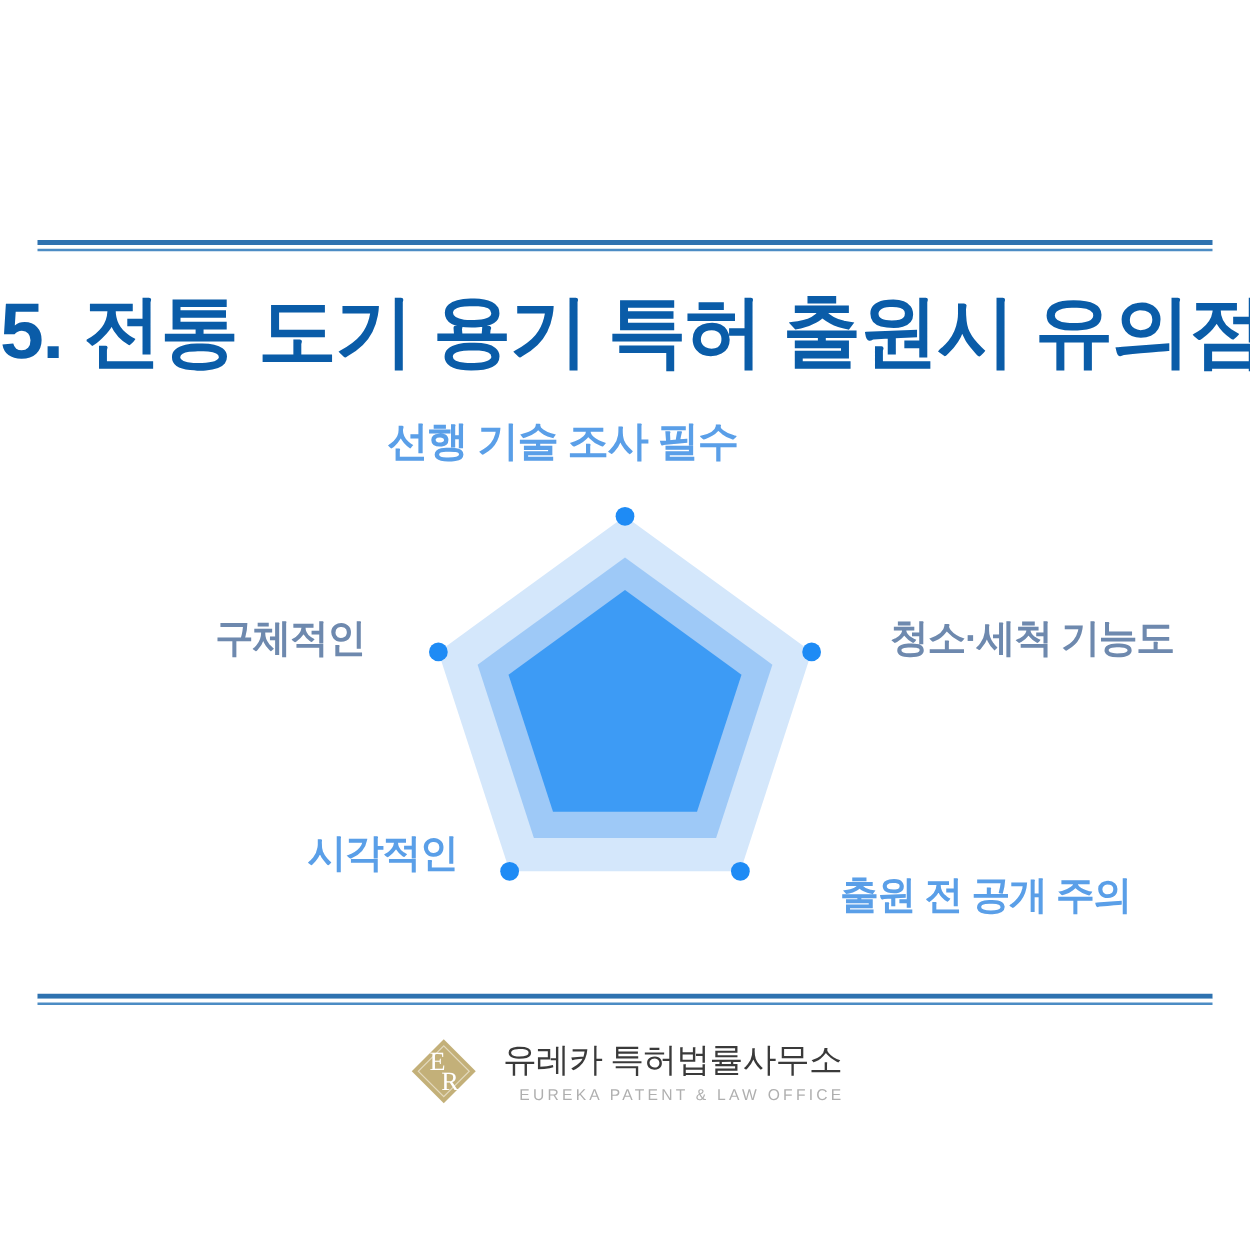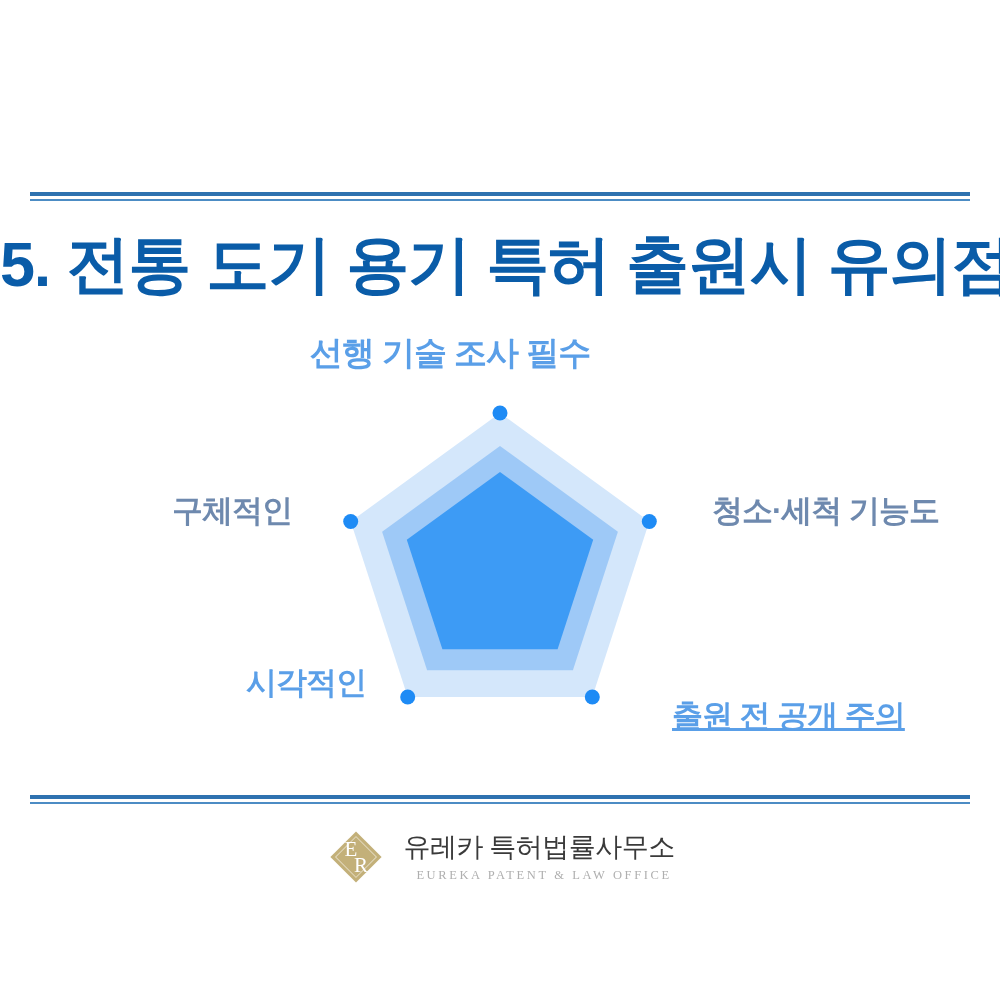--- a/index.html
+++ b/index.html
@@ -122,21 +122,20 @@
     width: 340px;
     text-align: right;
     font-size: 31px;
     margin-left: 26px;
   }
   #label-bottom-right {
     top: 697px;
     left: 672px;
     text-align: left;
     font-size: 31px;
-    text-decoration: underline;
   }
 
   
   .logo {
     position: absolute;
     top: 826px;
     left: 0;
     width: 1000px;
     display: flex;
     align-items: center;
@@ -162,21 +161,21 @@
     font-weight: 500;
     letter-spacing: -0.5px;
     font-family: "Liberation Serif", "DejaVu Serif", serif;
     white-space: nowrap;
   }
   .logo-tagline {
     font-size: 12.5px;
     color: #AFAFAF;
     letter-spacing: 2.6px;
     white-space: nowrap;
-    font-family: Liberation Serif, serif;
+    font-family: Liberation Sans, sans-serif;
     margin-left: 13px;
   }
 </style>
 </head>
 <body>
 
 <div class="slide">
 
   <div class="rule" id="rule-top">
     <div class="bar-thick"></div>

